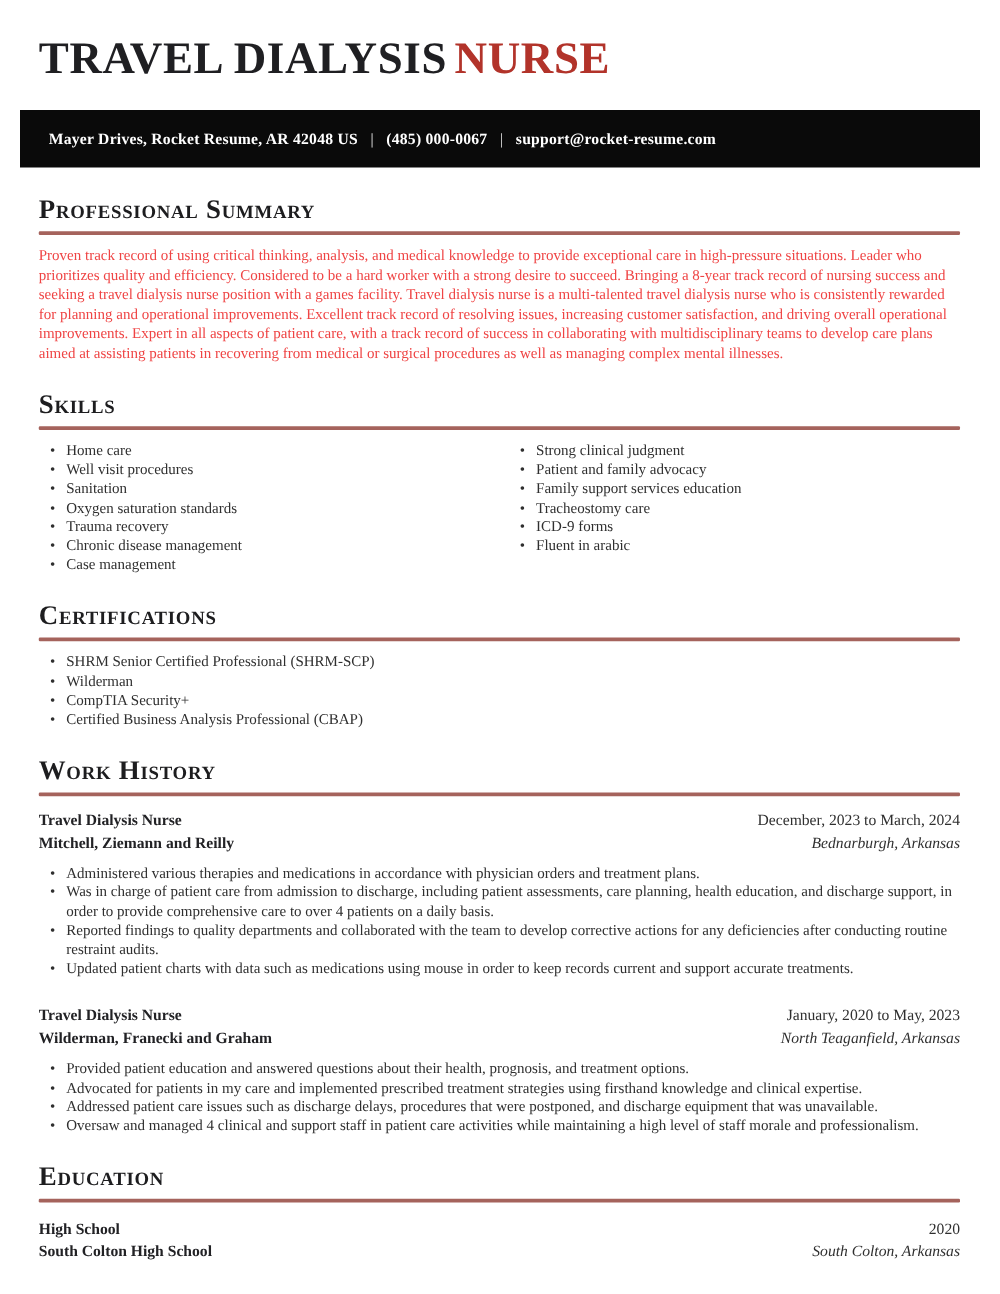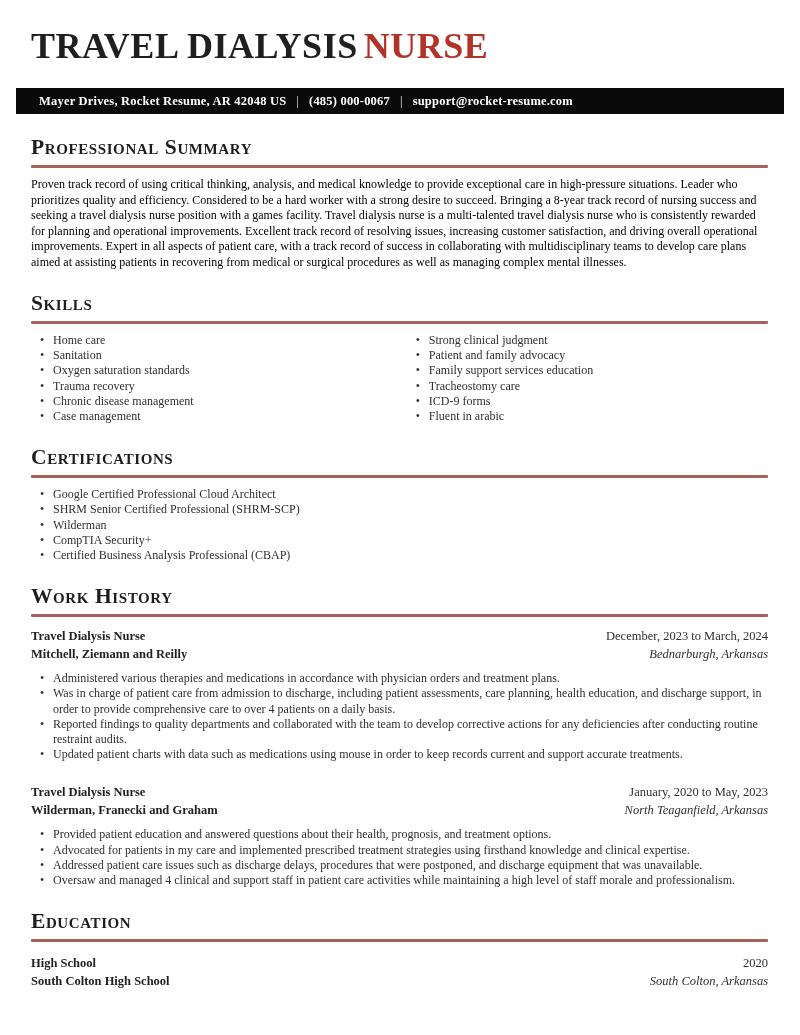--- a/index.html
+++ b/index.html
@@ -15,21 +15,21 @@
   
   h1.title {
     margin: 24px 31px 20px 31px;
     font-size: 36px; line-height: 44px;
     font-weight: 700; letter-spacing: 0.5px;
     color: #1f1f22; white-space: nowrap;
   }
   h1.title .t-red { color: #b2332a; margin-left: 6px; }
 
   .contact-bar {
-    margin: 0 16px; height: 26px;
+    margin: 0 16px; height: 46px;
     background: #0a0a0a; color: #ffffff;
     display: flex; align-items: center;
     padding-left: 23px;
     font-size: 12.5px; font-weight: 700;
     letter-spacing: 0.2px;
   }
   .contact-bar .sep { margin: 0 10px; font-weight: 400; color: #e8e8e8; }
 
   
   h2.sec-heading {
@@ -41,21 +41,21 @@
   }
   .rule {
     margin: 5px 32px 0 31px; height: 3px;
     background: #a5635c; border-radius: 1px;
   }
 
   .sec-body { margin: 9px 32px 0 31px; }
 
   p.summary {
     font-size: 12px; line-height: 15.5px;
-    color: #000000; text-align: left;
+    color: #ef4444; text-align: left;
   }
 
   
   ul.blist { list-style: none; }
   ul.blist li {
     position: relative;
     padding-left: 22px;
     font-size: 12px; line-height: 15.2px;
     color: #2f2f2f;
   }
@@ -106,20 +106,21 @@
     </div>
   </section>
 
   <section>
     <h2 class="sec-heading">Skills</h2>
     <div class="rule"></div>
     <div class="sec-body cols">
       <ul class="blist col-left">
 
       <li>Home care</li>
+          <li>Well visit procedures</li>
           <li>Sanitation</li>
           <li>Oxygen saturation standards</li>
           <li>Trauma recovery</li>
           <li>Chronic disease management</li>
           <li>Case management</li>
         </ul>
       <ul class="blist col-right">
 
           <li>Strong clinical judgment</li>
           <li>Patient and family advocacy</li>
@@ -130,21 +131,20 @@
         </ul>
     </div>
   </section>
 
   <section>
     <h2 class="sec-heading">Certifications</h2>
     <div class="rule"></div>
     <div class="sec-body">
       <ul class="blist">
 
-      <li>Google Certified Professional Cloud Architect</li>
           <li>SHRM Senior Certified Professional (SHRM-SCP)</li>
           <li>Wilderman</li>
           <li>CompTIA Security+</li>
           <li>Certified Business Analysis Professional (CBAP)</li>
         </ul>
     </div>
   </section>
 
   <section>
     <h2 class="sec-heading">Work History</h2>

